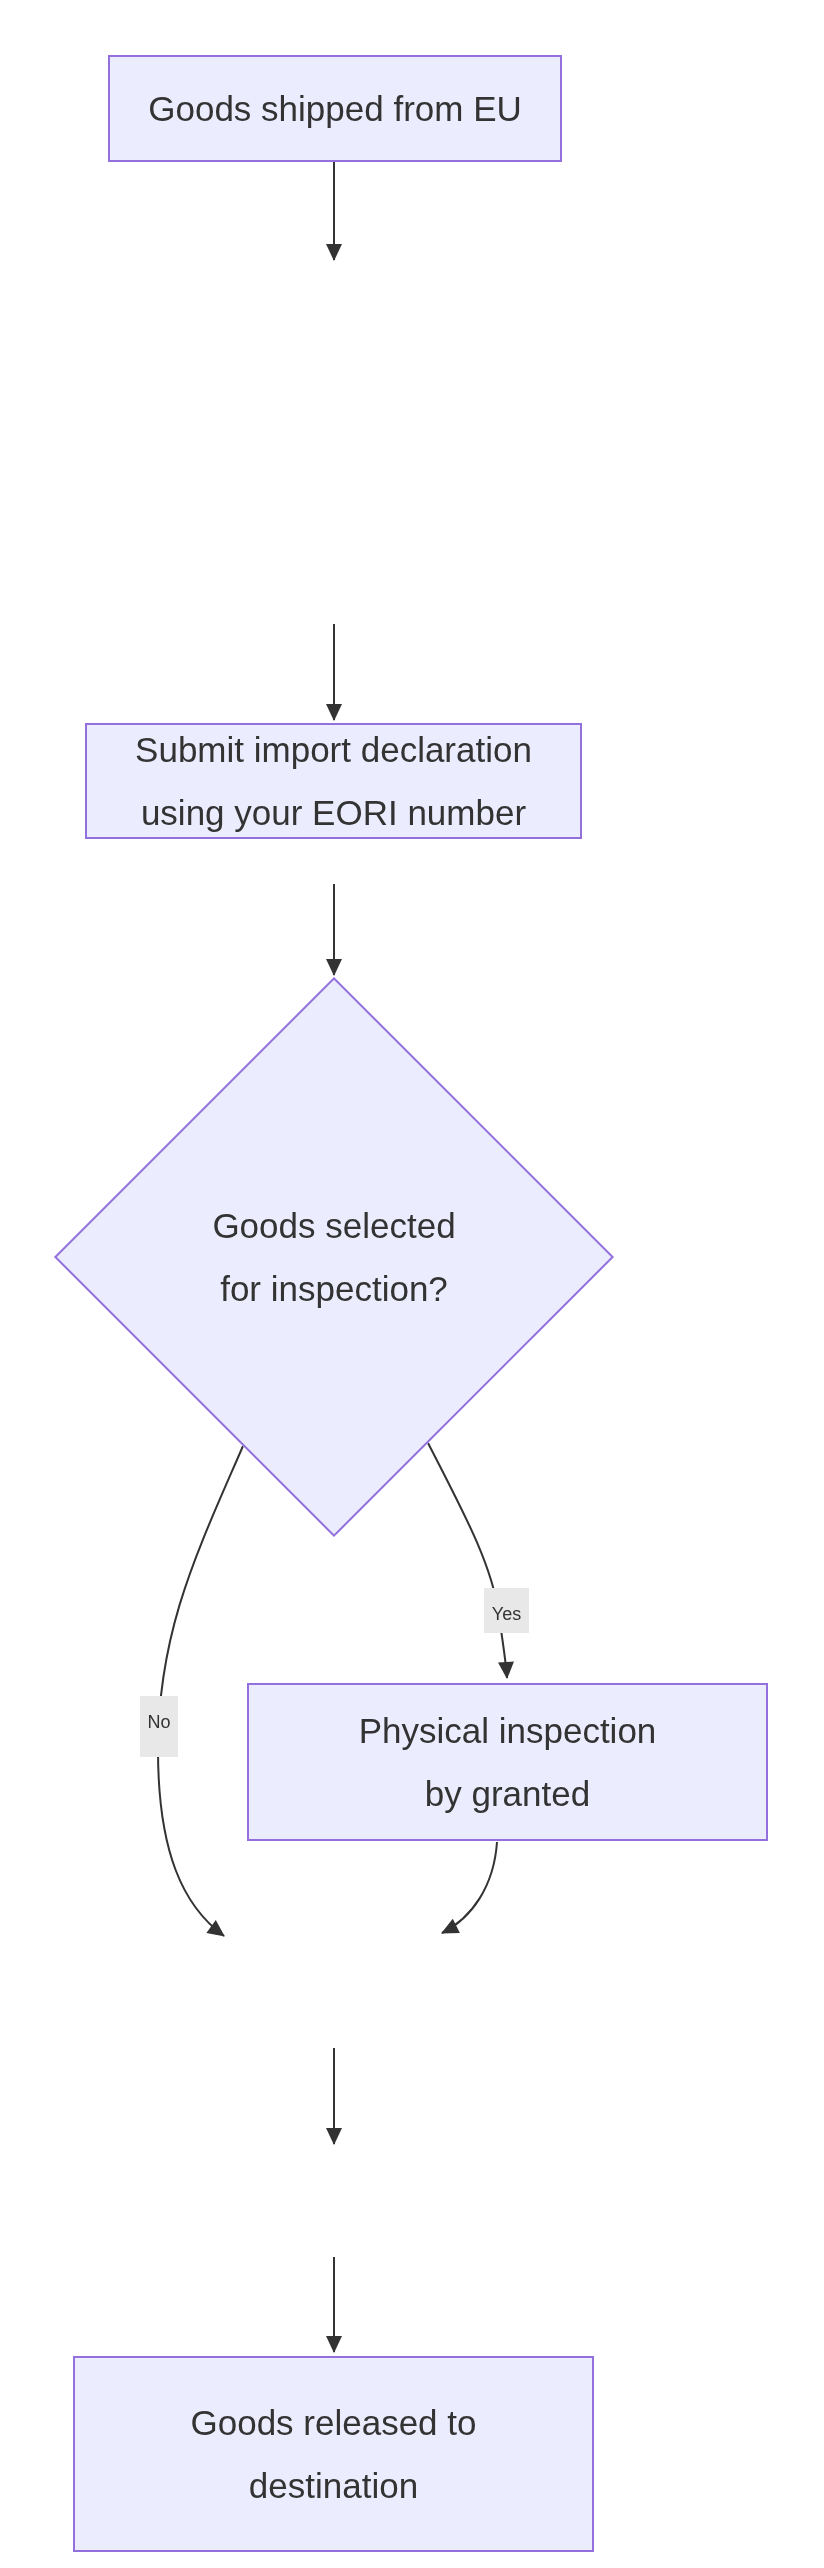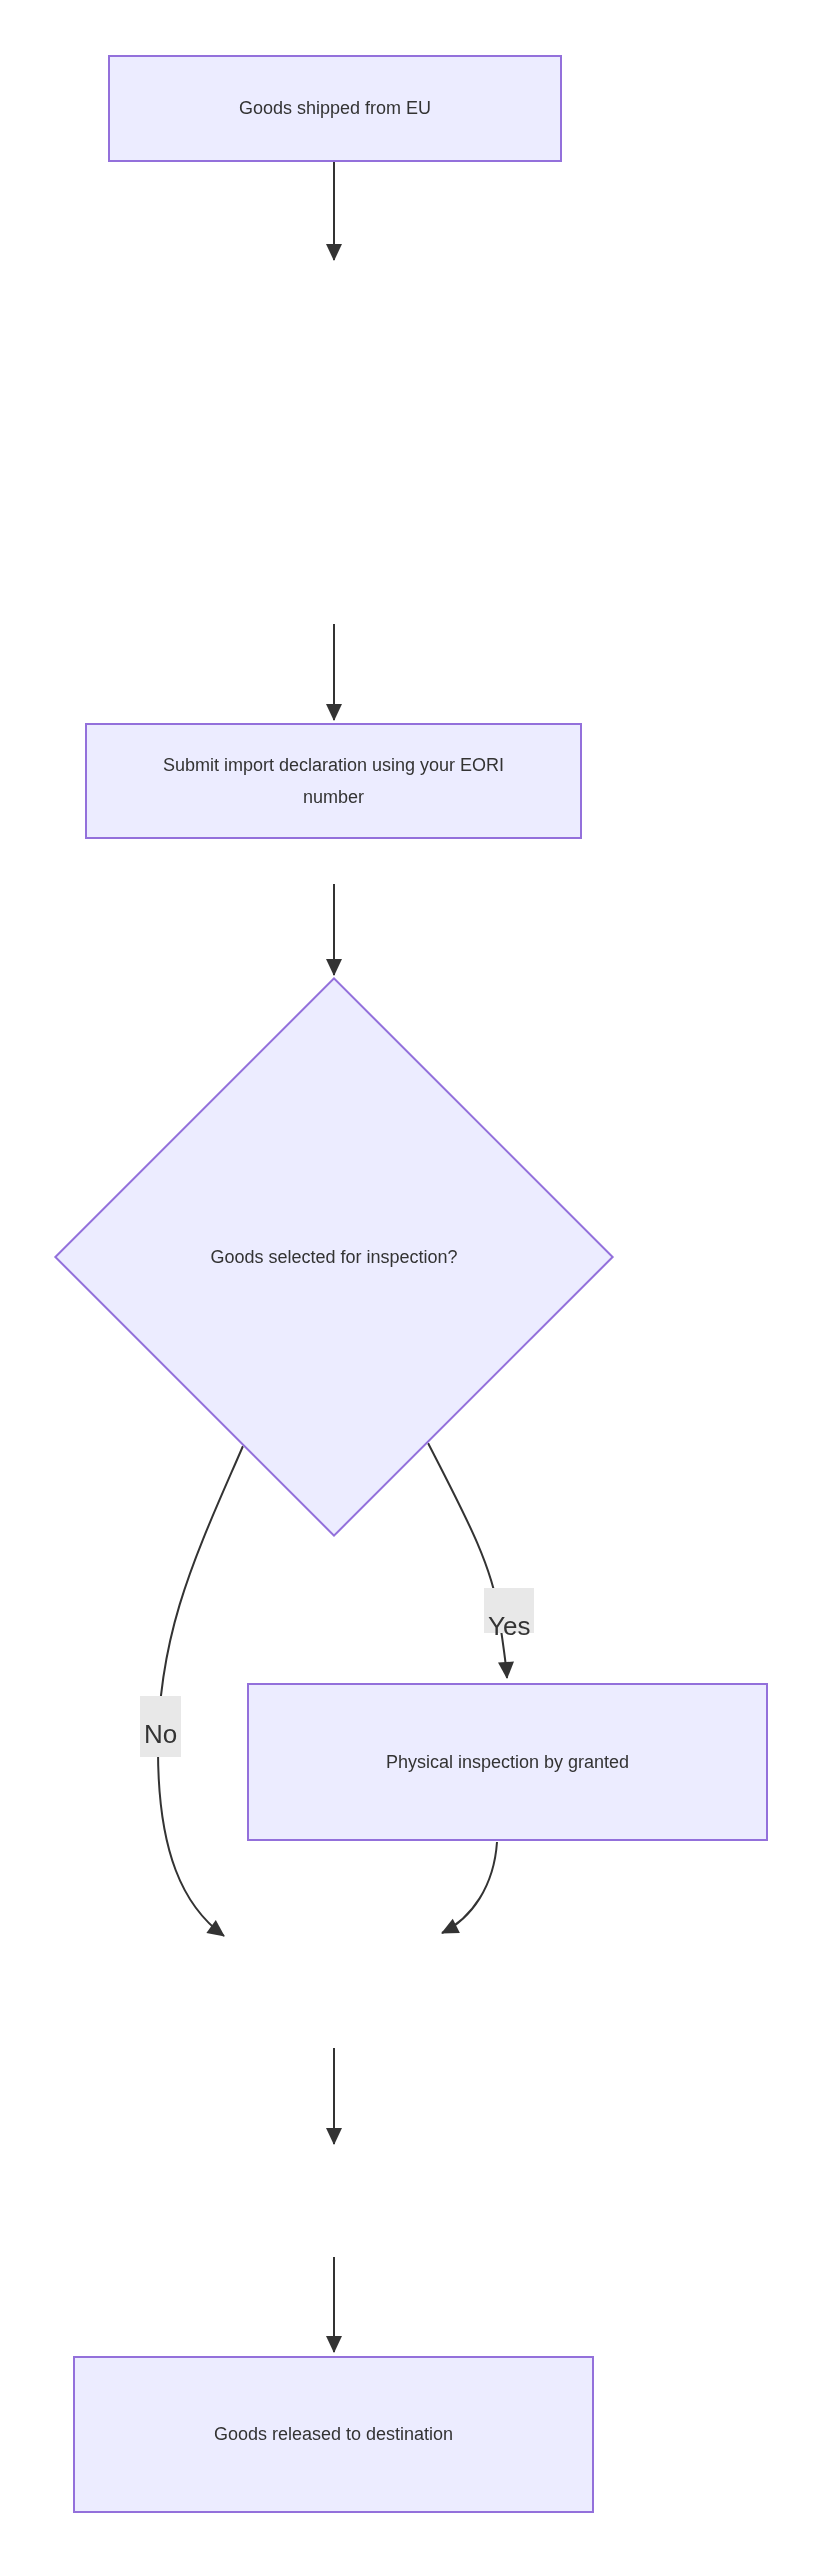--- a/index.html
+++ b/index.html
@@ -20,38 +20,38 @@
     color:var(--text-color);
     overflow:hidden;
   }
   .edges{position:absolute;left:0;top:0;width:824px;height:2568px}
   .edges path{stroke:var(--edge-color);stroke-width:2px;fill:none}
   .edges .arrow-head{fill:var(--edge-color)}
   .node{
     position:absolute;
     display:flex;align-items:center;justify-content:center;
     text-align:center;
-    font-size:18px;line-height:1.8;
+    font-size:35px;line-height:1.8;
   }
   .node.rect{
     background:var(--node-fill);
     border:2px solid var(--node-border);
   }
   .diamond-shape{
     position:absolute;inset:0;
     background:var(--node-fill);
     border:2px solid var(--node-border);
     transform:rotate(45deg);
   }
   .node-label{position:relative;z-index:2}
   .edge-label{
     position:absolute;z-index:3;
     background:var(--label-bg);
-    font-size:26px;line-height:41px;
-    padding:18px 4px;
+    font-size:18px;line-height:41px;
+    padding:6px 4px;
     text-align:center;
     color:var(--text-color);
   }
 </style>
 </head>
 <body>
 
 <div class="canvas">
 
   <svg class="edges" width="824" height="2568" viewBox="0 0 824 2568">
@@ -83,20 +83,20 @@
     <div class="diamond-shape"></div>
     <div class="node-label" style="max-width:280px">Goods selected for inspection?</div>
   </div>
 
   <div class="node rect" style="left:247px;top:1683px;width:521px;height:158px">
     <div class="node-label" style="max-width:330px">Physical inspection by granted</div>
   </div>
 
 
 
-  <div class="node rect" style="left:73px;top:2356px;width:521px;height:157px">
+  <div class="node rect" style="left:73px;top:2356px;width:521px;height:196px">
     <div class="node-label" style="max-width:300px">Goods released to destination</div>
   </div>
 
   <div class="edge-label" style="left:484px;top:1588px;min-width:45px;height:45px">Yes</div>
   <div class="edge-label" style="left:140px;top:1696px;min-width:38px;height:61px">No</div>
 
 </div>
 
 </body></html>

